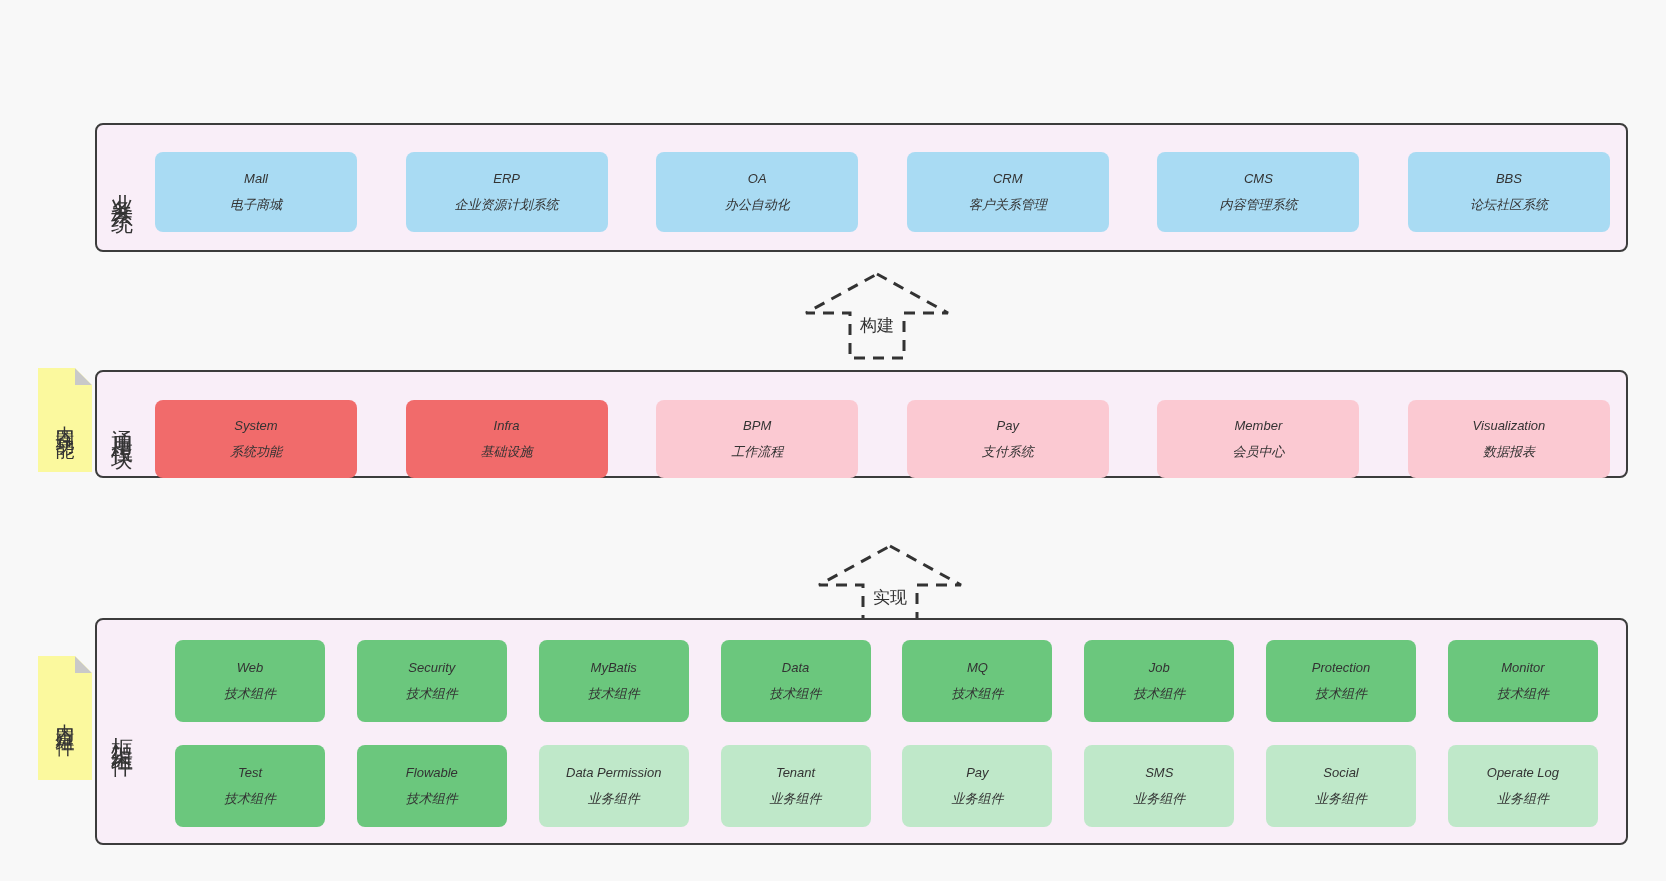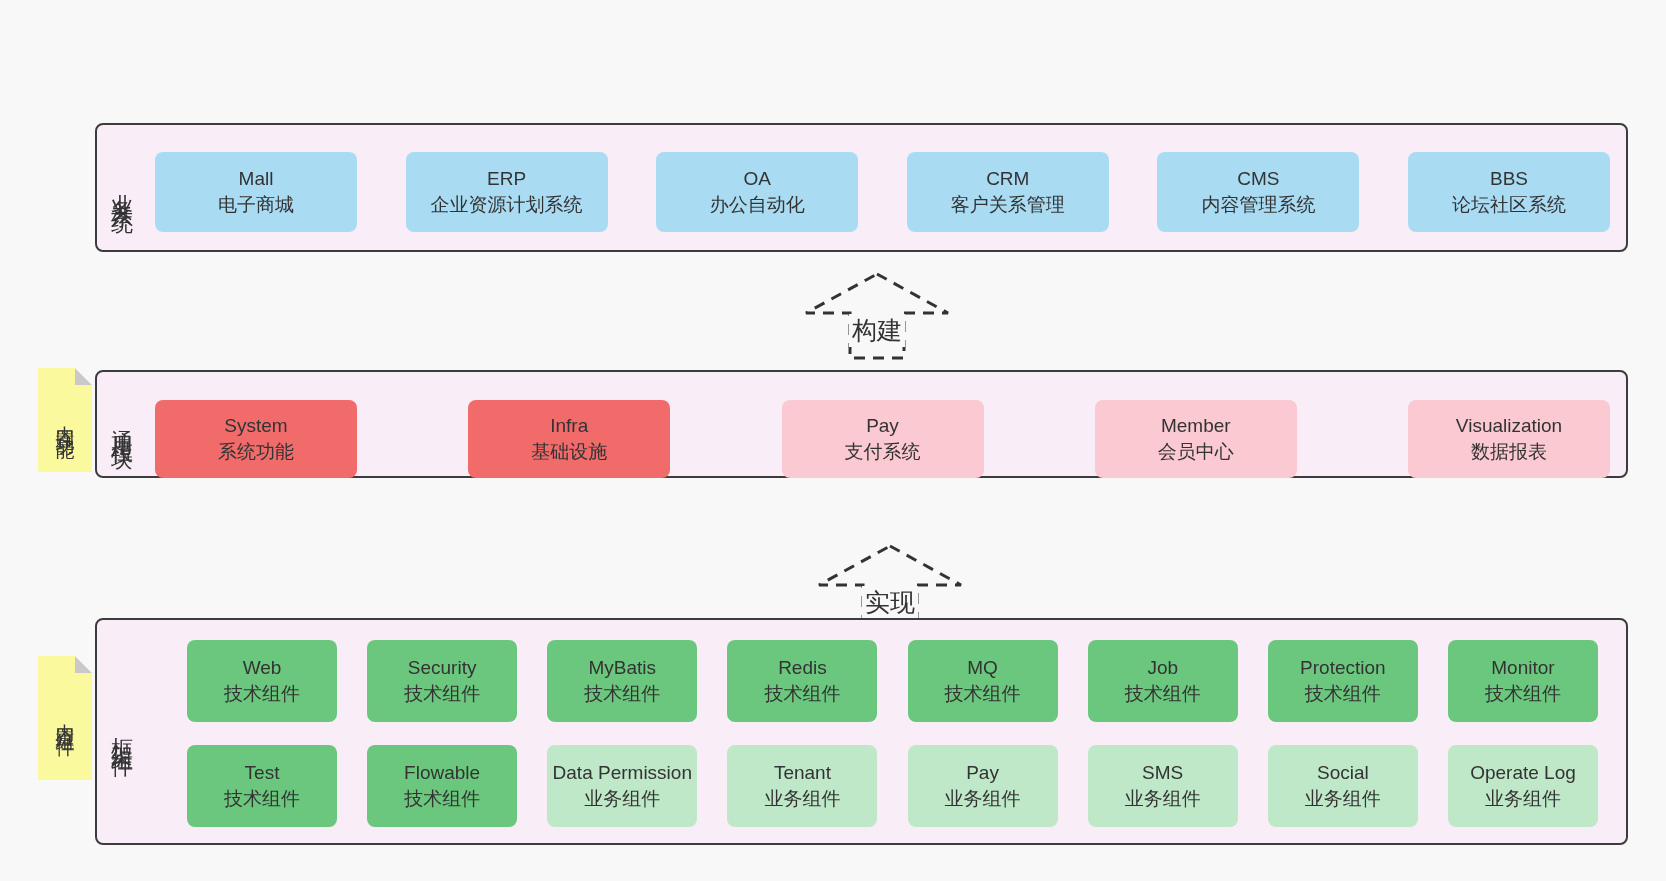--- a/index.html
+++ b/index.html
@@ -11,43 +11,43 @@
   *{box-sizing:border-box;margin:0;padding:0;}
   body{font-family:"Liberation Sans","DejaVu Sans",sans-serif;background:var(--page-bg);color:var(--text);}
   .canvas{position:relative;width:1666px;height:881px;background:var(--page-bg);overflow:hidden;}
 
   .container{position:absolute;left:95px;width:1533px;background:var(--container-bg);
     border:2px solid var(--container-border);border-radius:8px;z-index:1;}
   .vlabel{position:absolute;left:6px;top:0;bottom:0;width:38px;display:flex;align-items:center;justify-content:center;
     writing-mode:vertical-rl;text-orientation:upright;font-size:22px;letter-spacing:6px;color:var(--text);}
   .row{position:absolute;display:flex;justify-content:space-between;}
   .row-6{left:58px;right:16px;}
-  .row-8{left:70px;right:28px;padding-left:20px;}
+  .row-8{left:58px;right:28px;padding-left:20px;}
 
   .box{display:flex;flex-direction:column;align-items:center;justify-content:center;
-    border-radius:8px;text-align:center;font-size:19px;line-height:26px;color:var(--text);}
+    border-radius:8px;text-align:center;font-size:13px;line-height:26px;color:var(--text);font-style:italic;}
   .box span{display:block;}
   .w6{width:202px;}
   .w8{width:150px;}
   .blue{background:var(--box-blue);}
   .red{background:var(--box-red);}
   .pink{background:var(--box-pink);}
   .gdark{background:var(--box-green-dark);}
   .glight{background:var(--box-green-light);}
 
   .note{position:absolute;left:38px;width:54px;background:var(--note-yellow);z-index:0;
     clip-path:polygon(0 0,calc(100% - 17px) 0,100% 17px,100% 100%,0 100%);
     display:flex;align-items:center;justify-content:center;}
   .note .ntext{writing-mode:vertical-rl;text-orientation:upright;font-size:19px;letter-spacing:5px;color:var(--text);}
   .note .fold{position:absolute;top:0;right:0;}
 
   .up-arrow{position:absolute;width:150px;height:88px;}
   .up-arrow svg{position:absolute;inset:0;}
   .arrow-label{position:absolute;left:50%;transform:translateX(-50%);top:42px;
-    background:var(--page-bg);padding:0 3px;font-size:25px;white-space:nowrap;color:var(--text);}
+    background:var(--page-bg);padding:0 3px;font-size:17px;white-space:nowrap;color:var(--text);}
 </style>
 </head>
 <body>
 
 <div class="canvas">
 
   <div class="container" style="top:123px;height:129px;">
     <div class="vlabel">业务系统</div>
     <div class="row row-6" style="top:27px;height:80px;">
       <div class="box w6 blue">
@@ -96,20 +96,24 @@
     <div class="row row-6" style="top:28px;height:78px;">
       <div class="box w6 red">
         <span>System</span>
         <span>系统功能</span>
       </div>
       <div class="box w6 red">
         <span>Infra</span>
         <span>基础设施</span>
       </div>
       <div class="box w6 pink">
+        <span>BPM</span>
+        <span>工作流程</span>
+      </div>
+      <div class="box w6 pink">
         <span>Pay</span>
         <span>支付系统</span>
       </div>
       <div class="box w6 pink">
         <span>Member</span>
         <span>会员中心</span>
       </div>
       <div class="box w6 pink">
         <span>Visualization</span>
         <span>数据报表</span>
@@ -140,21 +144,21 @@
       </div>
       <div class="box w8 gdark">
         <span>Security</span>
         <span>技术组件</span>
       </div>
       <div class="box w8 gdark">
         <span>MyBatis</span>
         <span>技术组件</span>
       </div>
       <div class="box w8 gdark">
-        <span>Redis</span>
+        <span>Data</span>
         <span>技术组件</span>
       </div>
       <div class="box w8 gdark">
         <span>MQ</span>
         <span>技术组件</span>
       </div>
       <div class="box w8 gdark">
         <span>Job</span>
         <span>技术组件</span>
       </div>

